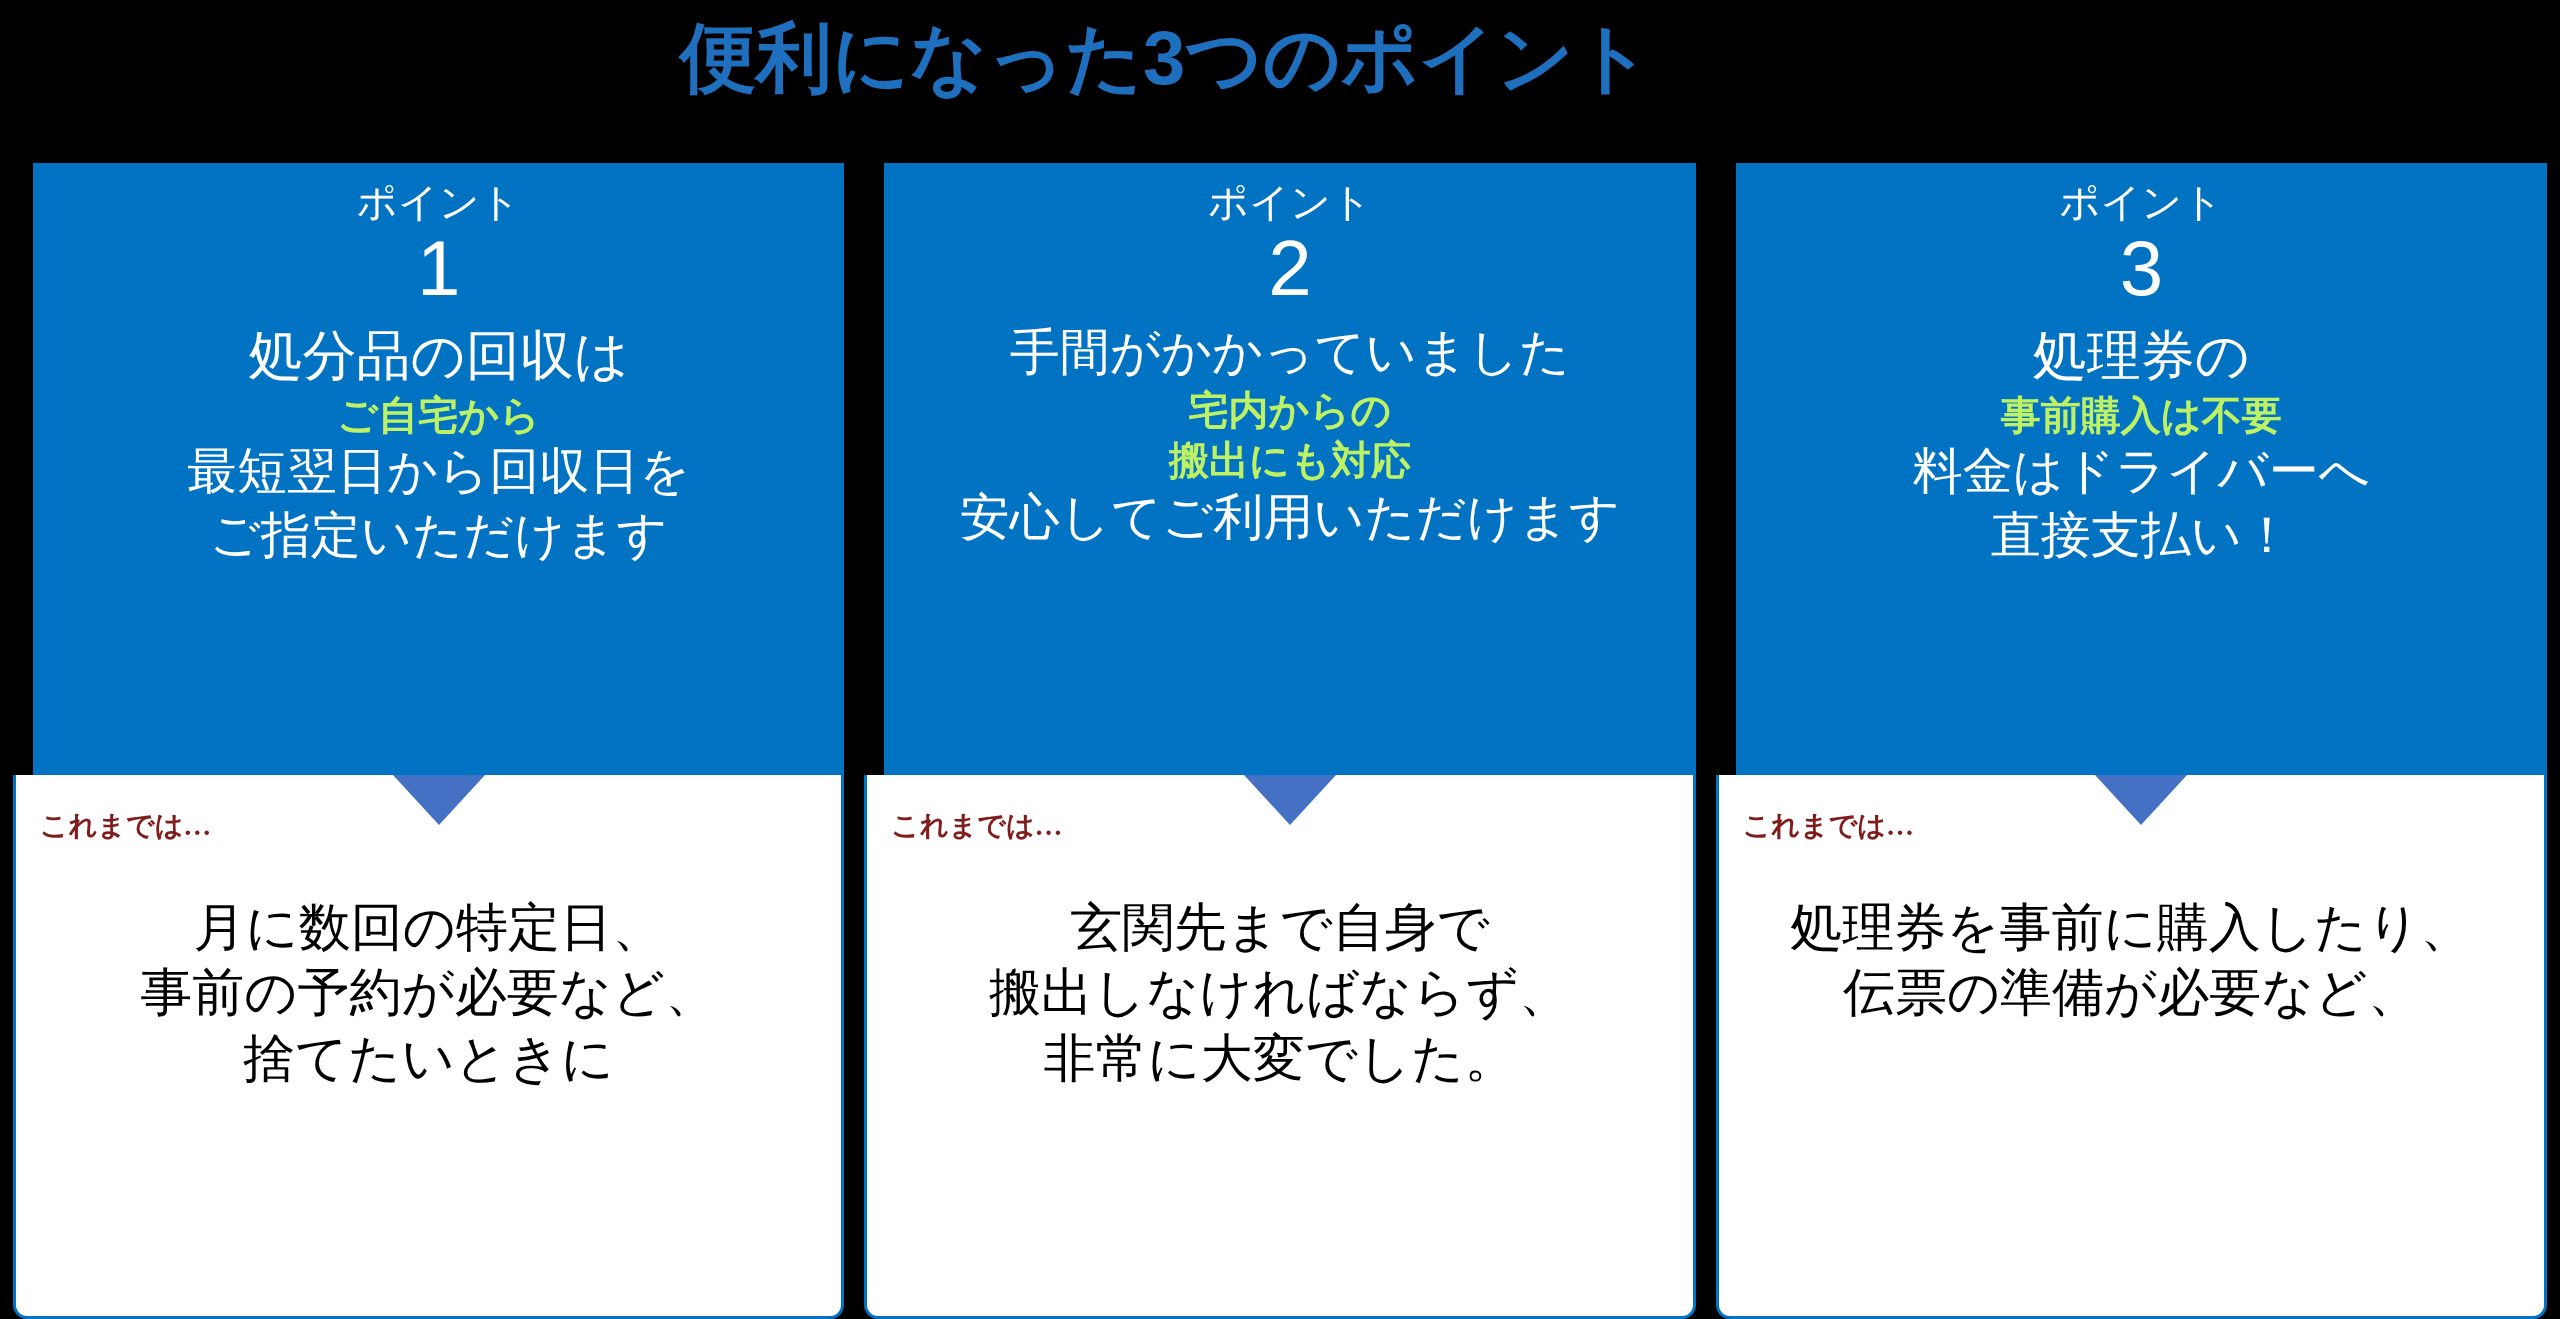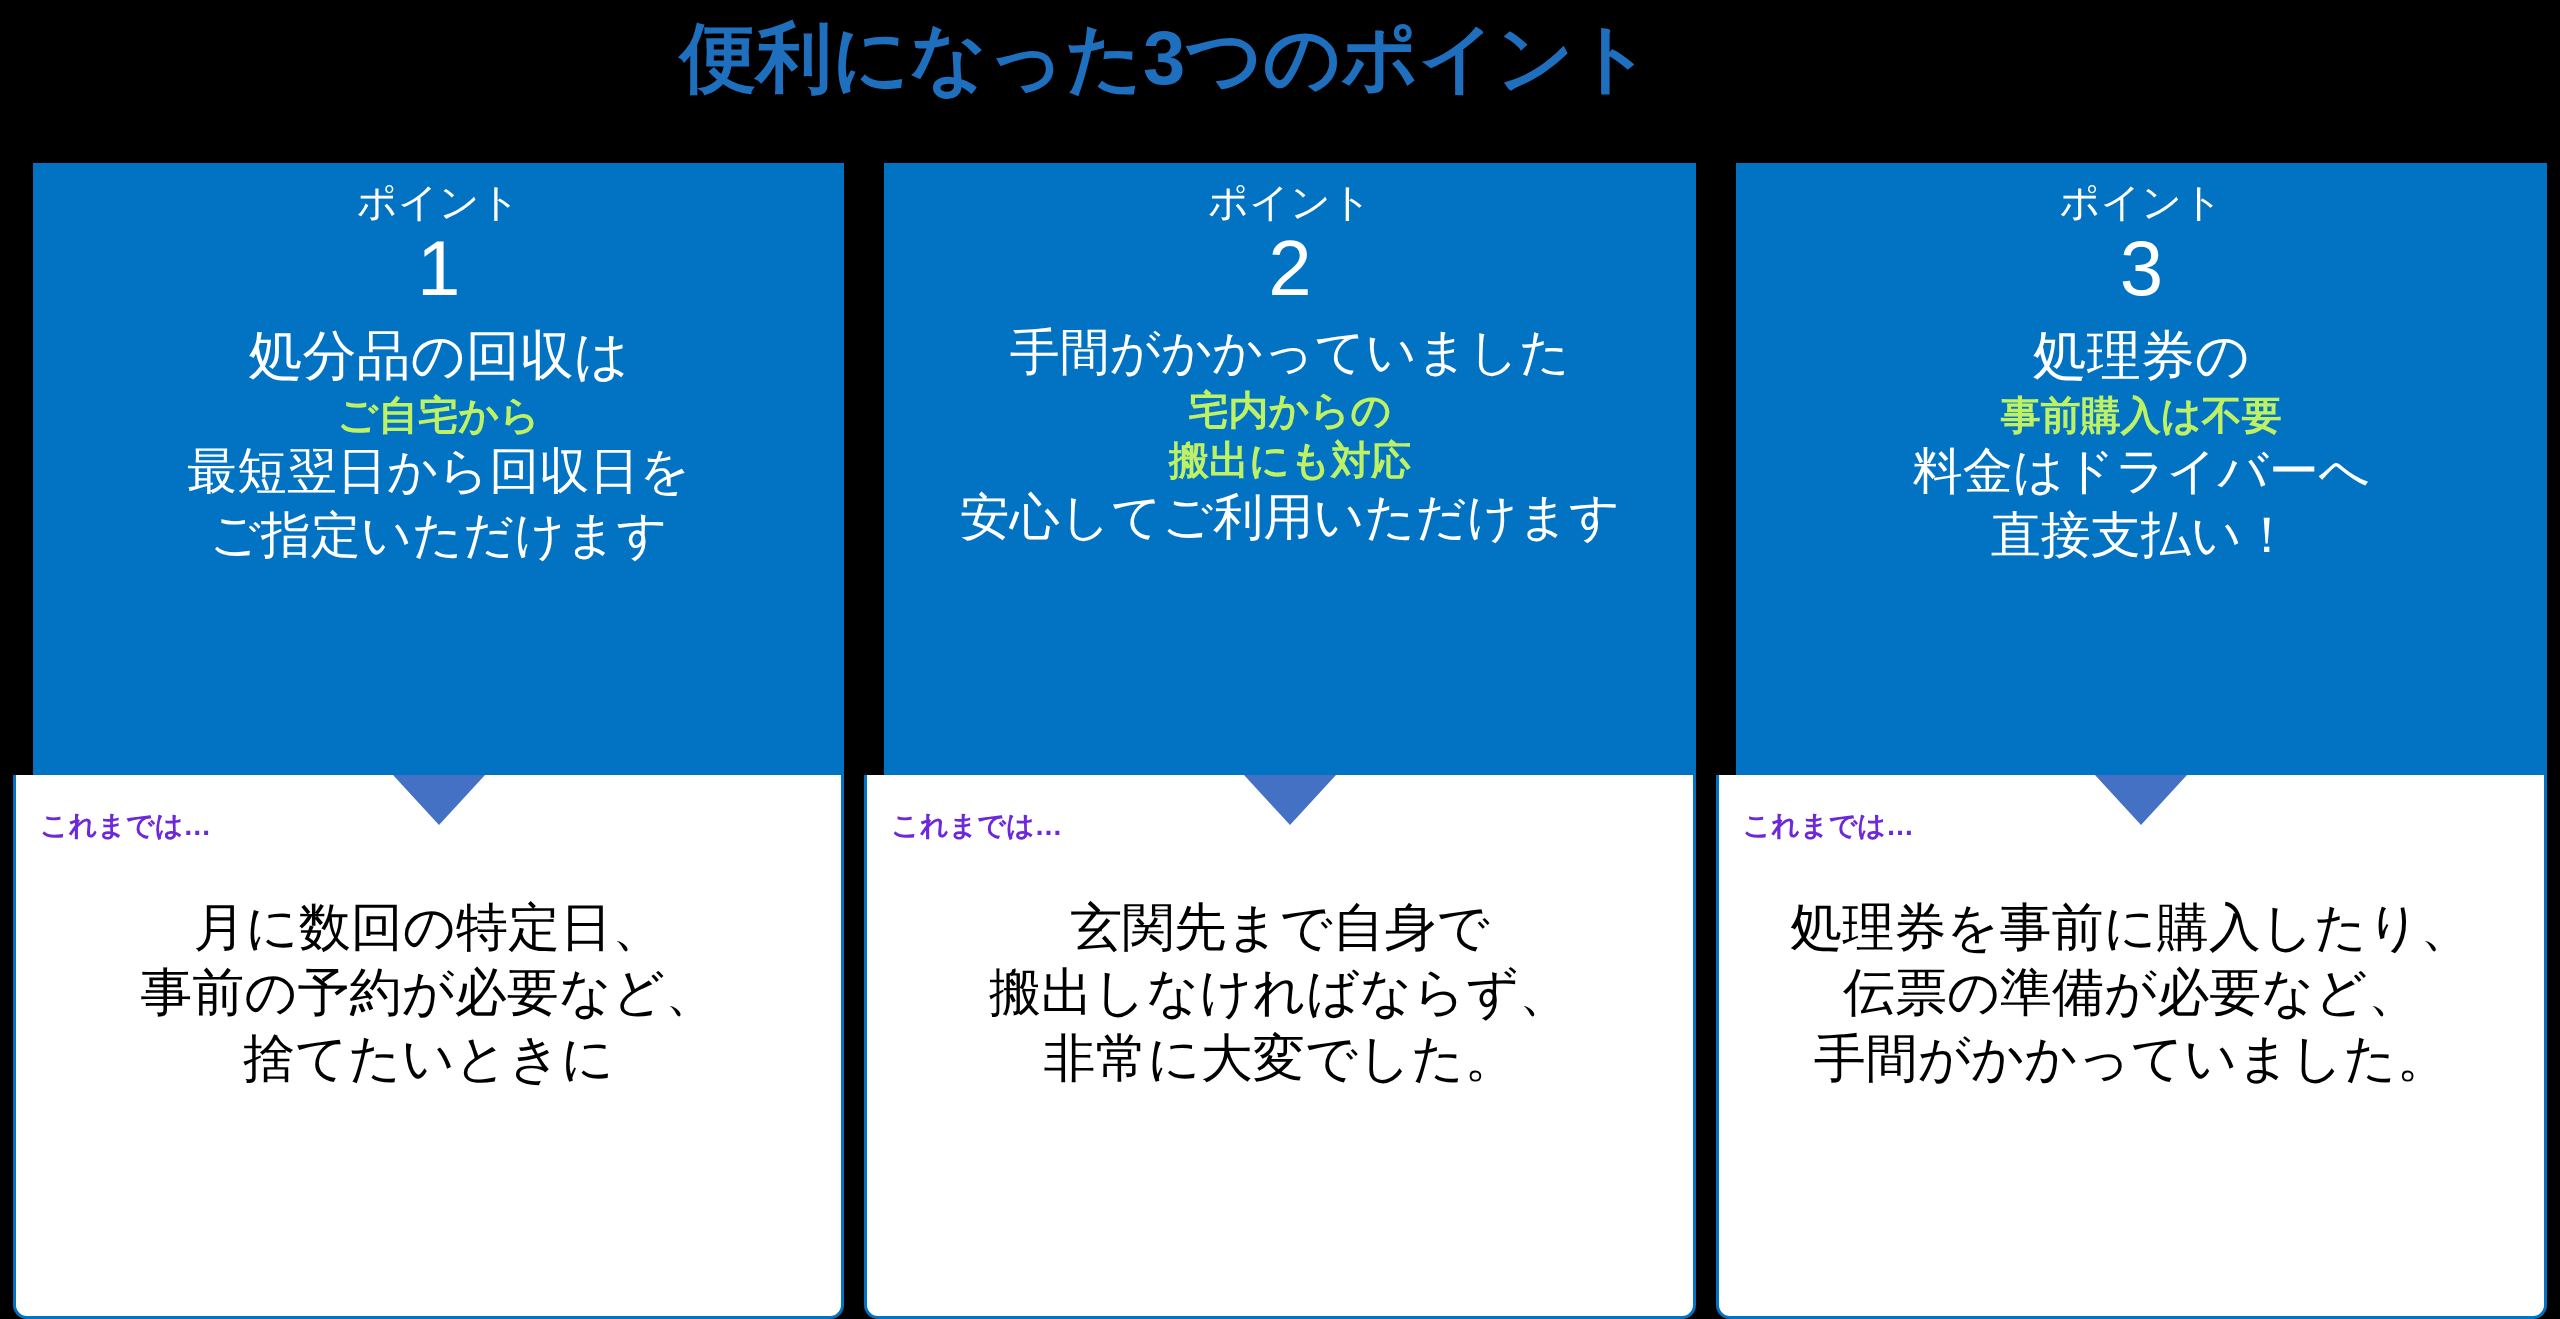--- a/index.html
+++ b/index.html
@@ -131,26 +131,27 @@
     background: #FFFFFF;
     border: 3px solid #0272C3;
     border-top: none;
     border-bottom-left-radius: 14px;
     border-bottom-right-radius: 14px;
     box-sizing: border-box;
     padding: 26px 18px 20px 18px;
   }
 
   .before-label {
-    color: #6d28d9;
+    color: #7f1d1d;
     font-size: 28px;
     font-weight: bold;
     line-height: 1.2;
     text-align: left;
     margin: 8px 0 0 6px;
+    font-family: Liberation Serif, serif;
   }
 
   .body-lines {
     margin-top: 52px;
     text-align: center;
     color: #000000;
   }
 
   .body-line {
     font-size: 52px;
@@ -222,19 +223,18 @@
           <div class="head-line sm">料金はドライバーへ</div>
           <div class="head-line sm">直接支払い！</div>
         </div>
         <div class="arrow"></div>
       </div>
       <div class="card-body">
         <div class="before-label">これまでは…</div>
         <div class="body-lines">
           <div class="body-line">処理券を事前に購入したり、</div>
           <div class="body-line">伝票の準備が必要など、</div>
-          <div class="body-line">手間がかかっていました。</div>
         </div>
       </div>
     </div>
 
   </div>
 </div>
 
 </body></html>

